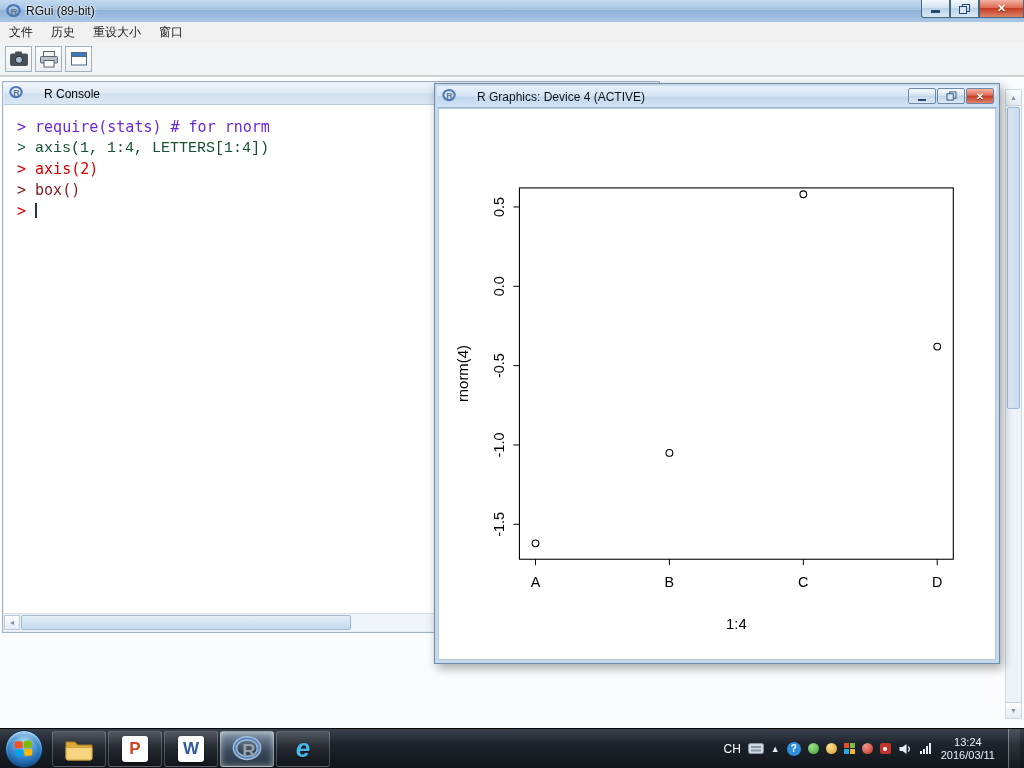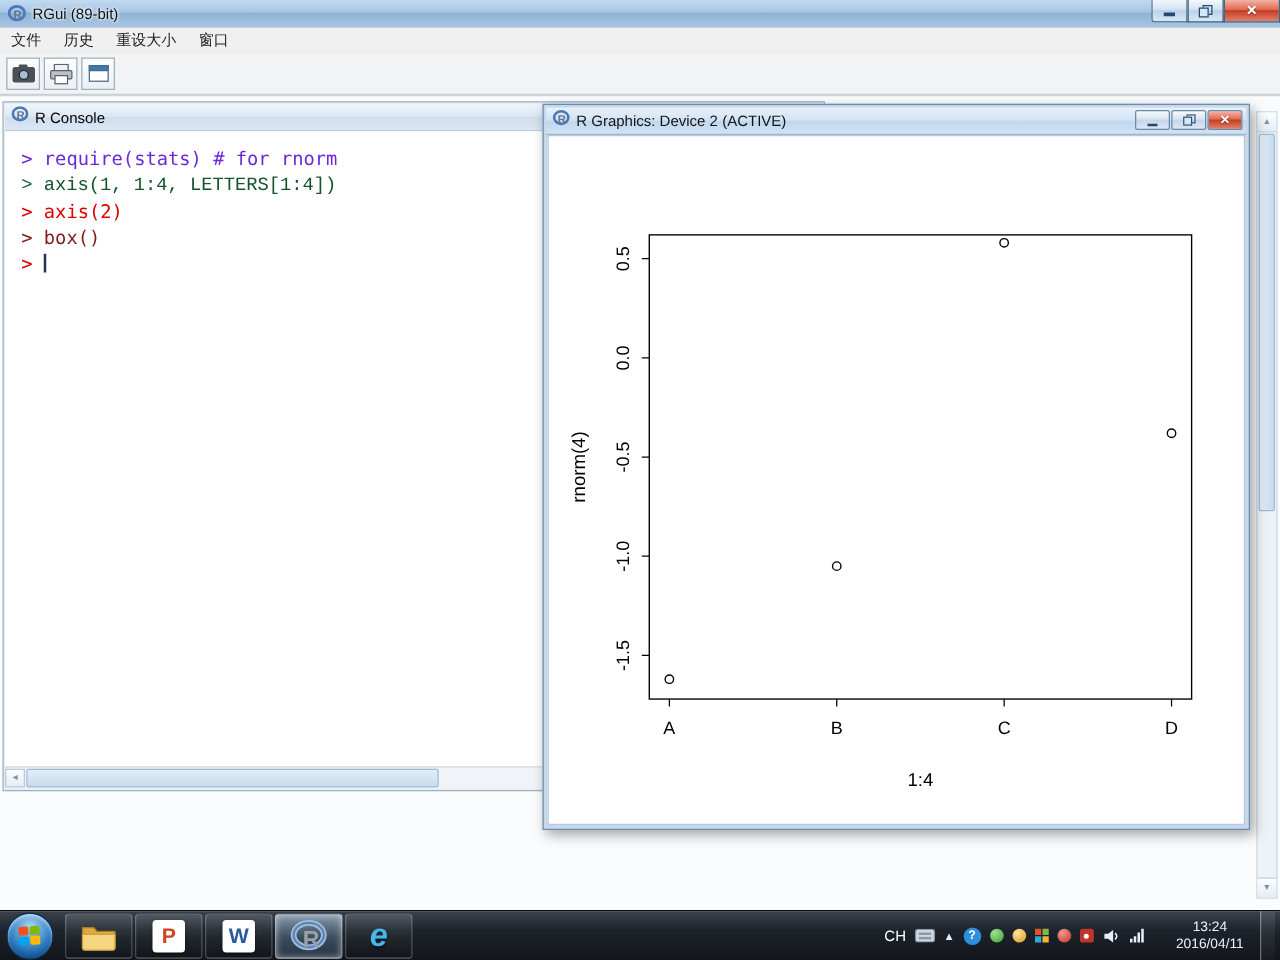--- a/index.html
+++ b/index.html
@@ -50,21 +50,21 @@
   
   .mdi{
     position:absolute;left:0;top:76px;width:1024px;height:652px;background:#fbfcfd;overflow:hidden;
     border-top:1px solid #cfd6dc;box-sizing:border-box;
   }
   
   .child-window{position:absolute;box-sizing:border-box;}
   .child-titlebar{
     height:22px;display:flex;align-items:center;padding-left:5px;box-sizing:border-box;position:relative;
   }
-  .child-title-text{font-size:12px;margin-left:5px;}
+  .child-title-text{font-size:12px;margin-left:21px;}
   
   .console-window{
     left:2px;top:4px;width:658px;height:552px;z-index:1;
     border:1px solid #9fb2c5;background:#e7edf4;padding:1px;
   }
   .console-titlebar{
     background:linear-gradient(#f0f5fb,#dde8f3 48%,#cfdeee 52%,#dbe7f4);
     border-bottom:1px solid #bccbda;
   }
   .console-titlebar .child-title-text{color:#3c4document0;}
@@ -170,21 +170,21 @@
     font-weight:bold;display:flex;align-items:center;justify-content:center;}
   .dot{width:11px;height:11px;border-radius:50%;}
   .dot.green{background:radial-gradient(circle at 35% 30%,#9fe08f,#3f9e34);}
   .dot.gold{background:radial-gradient(circle at 35% 30%,#ffe49a,#d79b22);}
   .dot.red{background:radial-gradient(circle at 35% 30%,#f09a8e,#c22f23);}
   .sq.red{width:11px;height:11px;background:#c2332b;border-radius:2px;display:flex;align-items:center;justify-content:center;}
   .sq.red i{width:4px;height:4px;border-radius:50%;background:#fff;}
   .mini-grid{width:11px;height:11px;display:grid;grid-template-columns:5px 5px;grid-template-rows:5px 5px;gap:1px;}
   .net-bars{display:flex;align-items:flex-end;gap:1px;height:11px;}
   .net-bars b{width:2px;background:#e8eef5;display:block;}
-  .tray-clock{color:#eaf2fa;font-size:11px;text-align:center;line-height:13px;margin-left:19px;}
+  .tray-clock{color:#eaf2fa;font-size:11px;text-align:center;line-height:13px;margin-left:3px;}
   .show-desktop{width:11px;height:40px;margin-left:6px;border-left:1px solid rgba(255,255,255,0.35);
     background:linear-gradient(rgba(255,255,255,0.10),rgba(255,255,255,0.02));}
 </style>
 </head>
 <body>
 
 <div class="titlebar">
   <span class="app-icon">
     <svg width="15" height="14" viewBox="0 0 16 15">
       <ellipse cx="8" cy="7" rx="6.6" ry="5.8" fill="none" stroke="#4a78b8" stroke-width="2.4"></ellipse>
@@ -264,21 +264,21 @@
   </div>
 
   <div class="child-window graphics-window">
     <div class="child-titlebar graphics-titlebar">
       <span>
         <svg width="14" height="13" viewBox="0 0 16 15">
           <ellipse cx="8" cy="7" rx="6.6" ry="5.8" fill="none" stroke="#4a78b8" stroke-width="2.4"></ellipse>
           <text x="8.6" y="11.6" text-anchor="middle" font-size="10.5" font-weight="bold" fill="#66788c">R</text>
         </svg>
       </span>
-      <span class="child-title-text">R Graphics: Device 2 (ACTIVE)</span>
+      <span class="child-title-text">R Graphics: Device 4 (ACTIVE)</span>
       <div class="child-controls">
         <div class="child-btn">
             <span class="min-glyph"></span>
           </div>
         <div class="child-btn">
           <span class="restore-glyph">
               <span class="rg-back"></span>
               <span class="rg-front"></span>
             </span>
         </div>
@@ -390,17 +390,17 @@
       <path d="M9.5 3.5 q2.8 2.5 0 5" stroke="#e8eef5" fill="none" stroke-width="1.3"></path>
     </svg>
     <span class="net-bars">
       <b style="height:3px"></b>
         <b style="height:5px"></b>
         <b style="height:8px"></b>
         <b style="height:11px"></b>
     </span>
     <div class="tray-clock">
       <div>13:24</div>
-      <div>2016/04/11</div>
+      <div>2016/03/11</div>
     </div>
     <div class="show-desktop"></div>
   </div>
 </div>
 
 </body></html>

